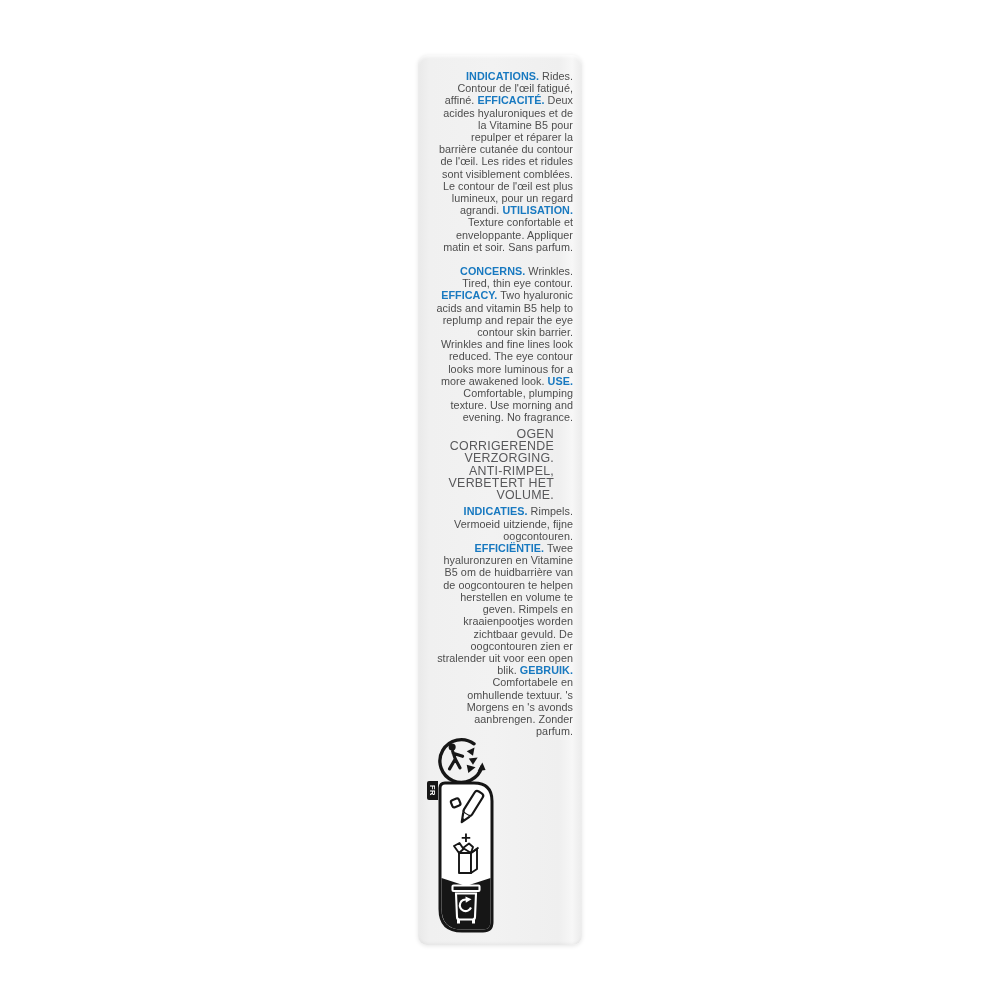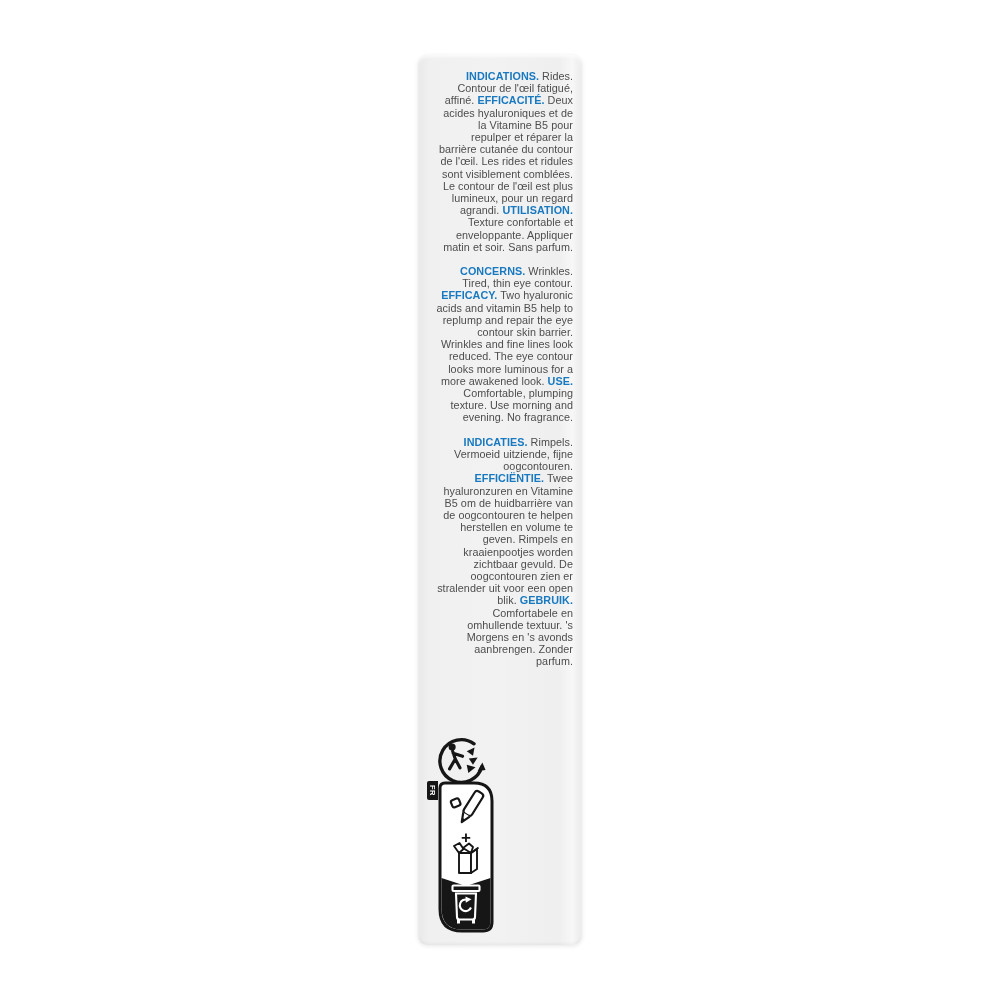--- a/index.html
+++ b/index.html
@@ -50,20 +50,21 @@
 </style>
 </head>
 <body>
 
 <div class="page">
   <div class="box">
 
     <div class="text-panel">
         <p class="para"><span class="run-label">INDICATIONS.</span><span class="run-body"> Rides. Contour de l'œil fatigué, affiné. </span><span class="run-label">EFFICACITÉ.</span><span class="run-body"> Deux acides hyaluroniques et de la Vitamine B5 pour repulper et réparer la barrière cutanée du contour de l'œil. Les rides et ridules sont visiblement comblées. Le contour de l'œil est plus lumineux, pour un regard agrandi. </span><span class="run-label">UTILISATION.</span><span class="run-body"> Texture confortable et enveloppante. Appliquer matin et soir. Sans parfum.</span></p>
         <p class="para"><span class="run-label">CONCERNS.</span><span class="run-body"> Wrinkles. Tired, thin eye contour. </span><span class="run-label">EFFICACY.</span><span class="run-body"> Two hyaluronic acids and vitamin B5 help to replump and repair the eye contour skin barrier. Wrinkles and fine lines look reduced. The eye contour looks more luminous for a more awakened look. </span><span class="run-label">USE.</span><span class="run-body"> Comfortable, plumping texture. Use morning and evening. No fragrance.</span></p>
+        <p class="heading"><span class="run-heading">OGEN CORRIGERENDE VERZORGING. ANTI-RIMPEL, VERBETERT HET VOLUME.</span></p>
         <p class="para"><span class="run-label">INDICATIES.</span><span class="run-body"> Rimpels. Vermoeid uitziende, fijne oogcontouren. </span><span class="run-label">EFFICIËNTIE.</span><span class="run-body"> Twee hyaluronzuren en Vitamine B5 om de huidbarrière van de oogcontouren te helpen herstellen en volume te geven. Rimpels en kraaienpootjes worden zichtbaar gevuld. De oogcontouren zien er stralender uit voor een open blik. </span><span class="run-label">GEBRUIK.</span><span class="run-body"> Comfortabele en omhullende textuur. 's Morgens en 's avonds aanbrengen. Zonder parfum.</span></p>
       </div>
 
     <div class="triman">
       <svg width="50" height="52" viewBox="0 0 48 48">
         <path d="M36.5,8.5 A20.5,20.5 0 1 0 44,30.5" fill="none" stroke="#161616" stroke-width="3.2" stroke-linecap="round"></path>
         <polygon points="44.5,26.5 47.6,33.5 40,34.5" fill="#161616"></polygon>
         <circle cx="15.5" cy="11.5" r="3.4" fill="#161616"></circle>
         <path d="M16,15.5 L18.5,23 M16.5,17.5 L25.5,20.5 M18.5,23 L13,32.5 M18.5,23 L23,31.5" fill="none" stroke="#161616" stroke-width="3" stroke-linecap="round"></path>
         <polygon points="29.5,15.5 37,12 35.5,20" fill="#161616"></polygon>

